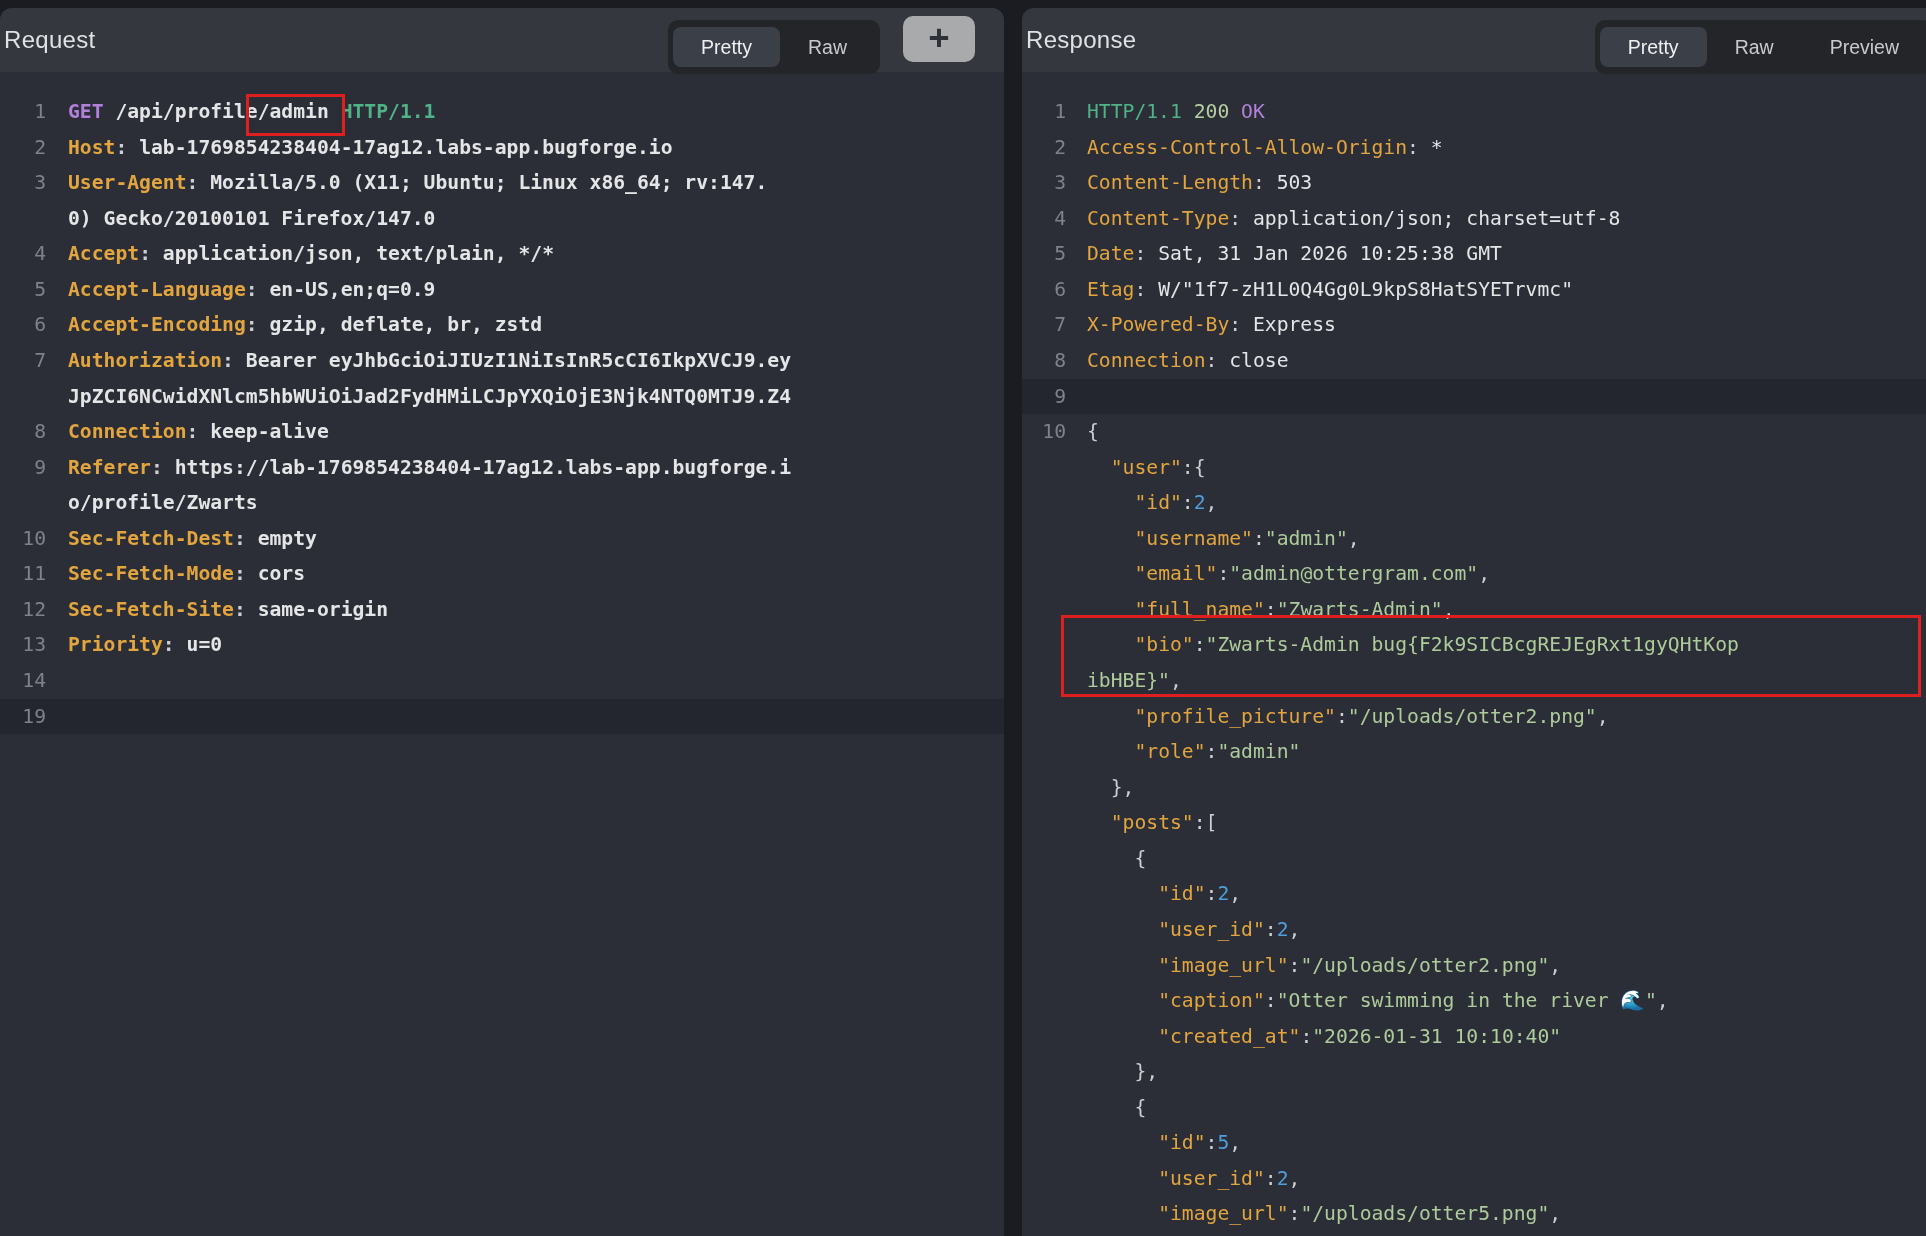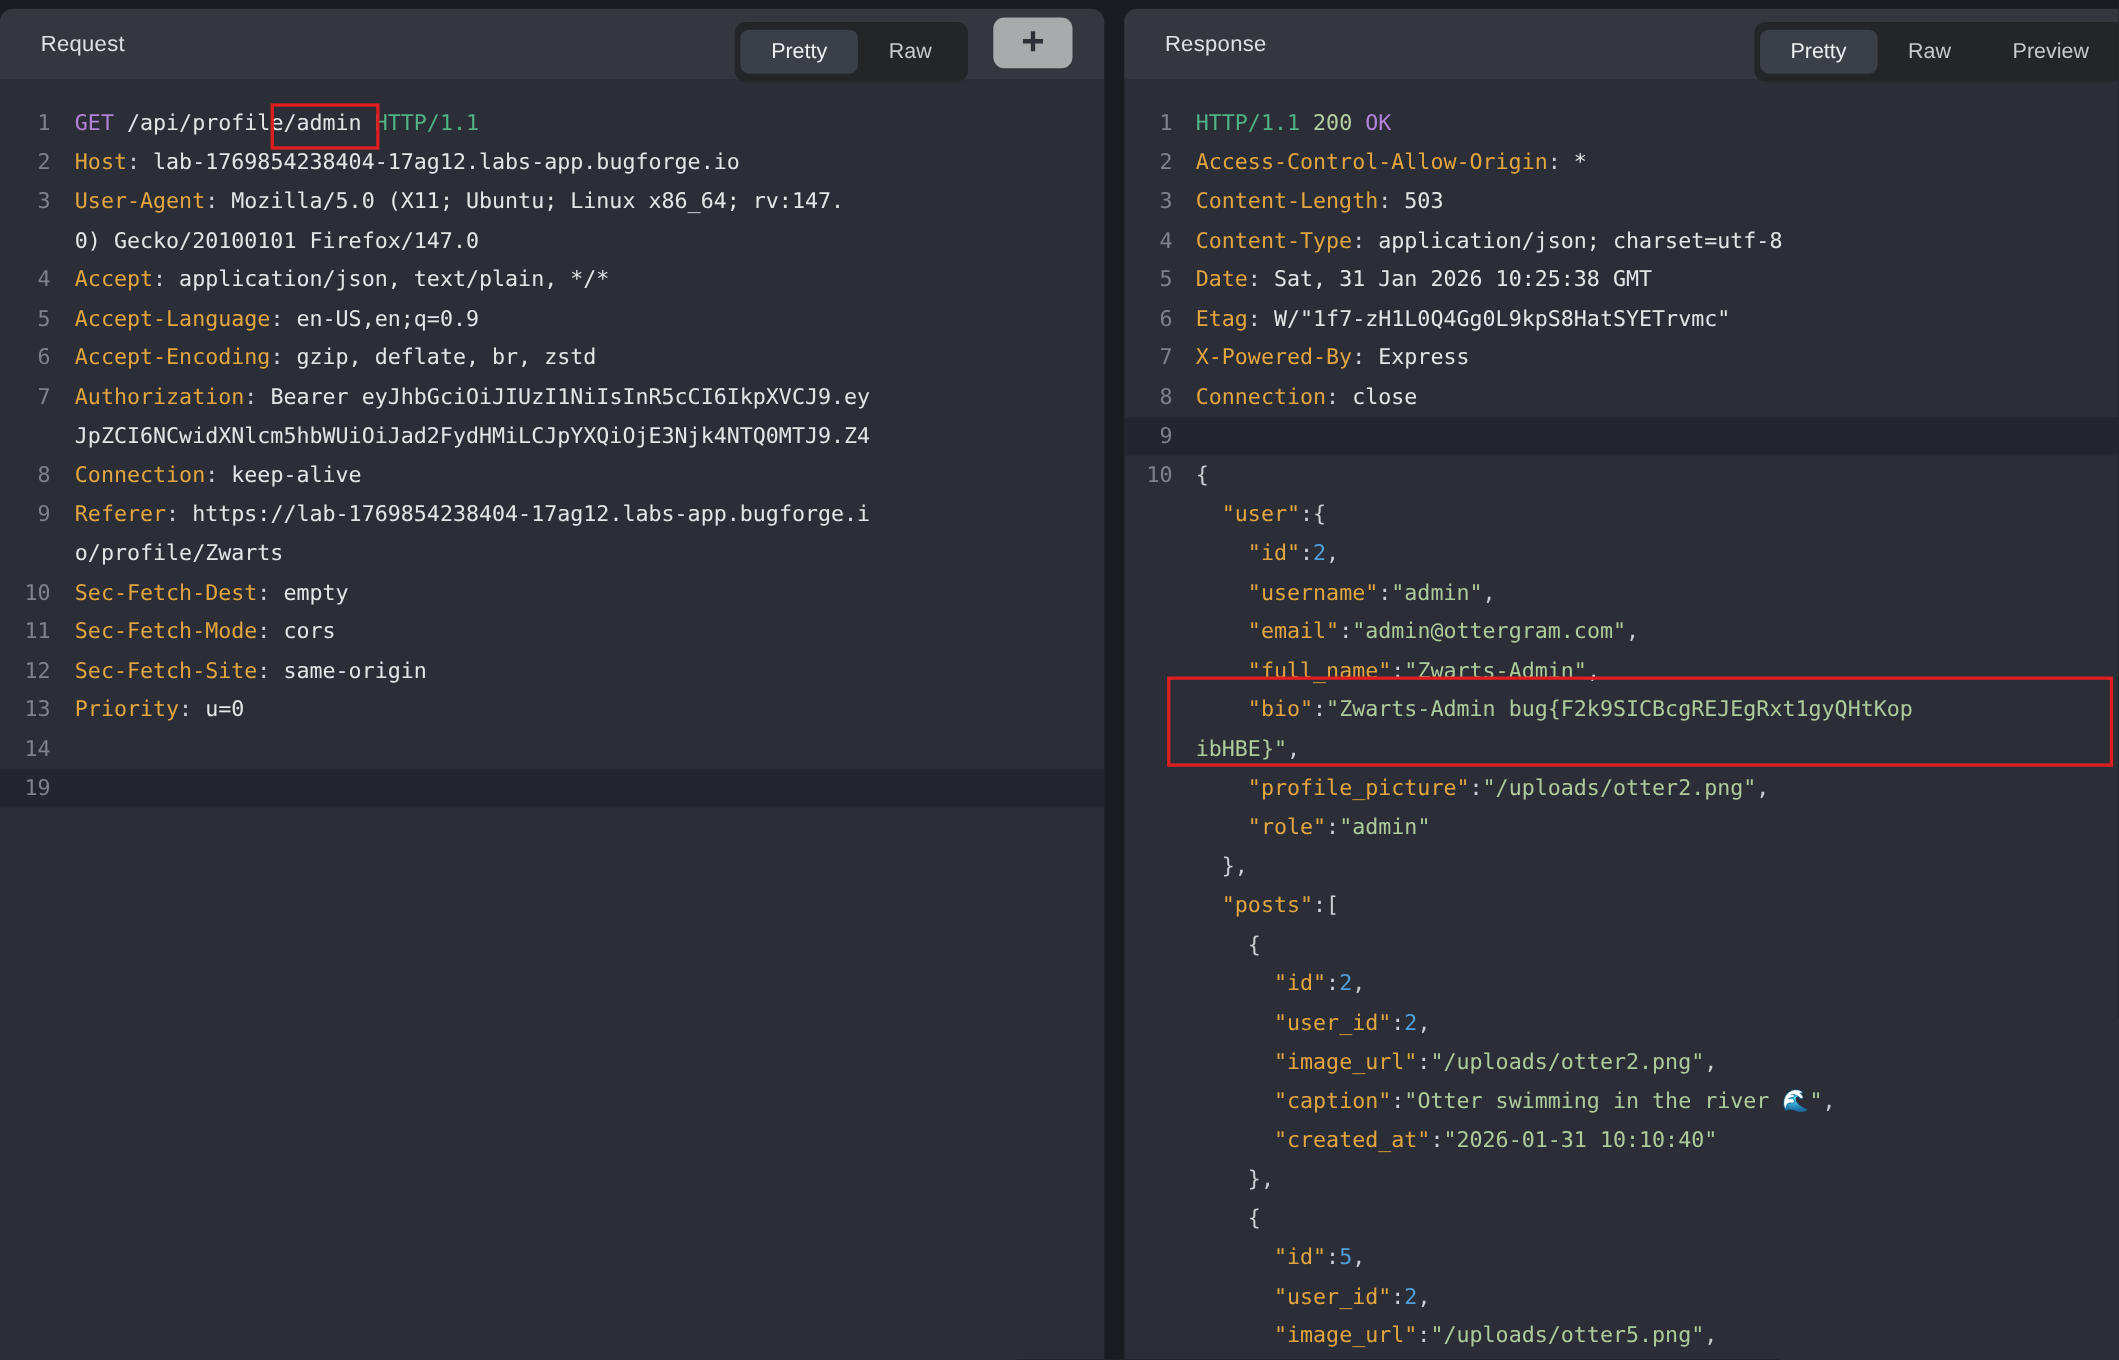--- a/index.html
+++ b/index.html
@@ -4,22 +4,22 @@
 <style>
   * { margin:0; padding:0; box-sizing:border-box; }
   html,body { width:1926px; height:1236px; overflow:hidden; }
   body { background:#1a1c21; font-family:"Liberation Sans", sans-serif; position:relative; }
 
   .panel { position:absolute; top:8px; height:1228px; background:#2b2e36; border-radius:12px 12px 0 0; overflow:hidden; }
   .panel.request  { left:0;      width:1004px; }
   .panel.response { left:1022px; width:904px; border-radius:12px 0 0 0; }
 
   .panel-header { position:relative; height:64px; background:#34373e; }
-  .panel-title { position:absolute; left:37px; top:0; height:64px; display:flex; align-items:center;
-                 font-size:20px; color:#dfe1e4; letter-spacing:0.3px; }
+  .panel-title { position:absolute; left:4px; top:0; height:64px; display:flex; align-items:center;
+                 font-size:24px; color:#dfe1e4; letter-spacing:0.3px; }
 
   .seg { position:absolute; top:12px; height:54px; background:#232529; border-radius:10px;
          display:flex; align-items:center; padding:5px; }
   .panel.request  .seg { right:124px; }
   .panel.response .seg { right:-6px; }
   .tab { height:40px; padding:0 28px; display:flex; align-items:center; border-radius:8px;
          font-size:19.5px; color:#c7cace; cursor:pointer; white-space:nowrap; }
   .tab.selected { background:#3b3f48; color:#eef0f2; }
 
   .add-btn { position:absolute; right:29px; top:8px; width:72px; height:46px; background:#a9aaac;
@@ -27,21 +27,21 @@
              display:flex; align-items:center; justify-content:center; cursor:pointer;
              font-family:"DejaVu Sans Mono", monospace; padding-bottom:4px; }
 
   .editor { position:relative; padding-top:22px; font-family:"DejaVu Sans Mono", monospace;
             font-size:19.7px; line-height:35.57px; }
   .row { display:flex; white-space:pre; }
   .row.active { background:#23262e; }
   .gutter { display:inline-block; text-align:right; color:#7e828a; flex:none; }
   .panel.request  .gutter { width:46px; }
   .panel.response .gutter { width:44px; }
-  .panel.request  .code { margin-left:22px; }
+  .panel.request  .code { margin-left:22px;font-weight:bold; }
   .panel.response .code { margin-left:21px; }
   .code { white-space:pre; }
 
   .tk-method { color:#b281d9; }
   .tk-proto  { color:#4fb387; }
   .tk-status { color:#b6cfa2;text-align:right; }
   .tk-key    { color:#e2a53f; }
   .tk-plain  { color:#e4e5e7; }
   .tk-punc   { color:#cdced2; }
   .tk-str    { color:#aecb9b; }

